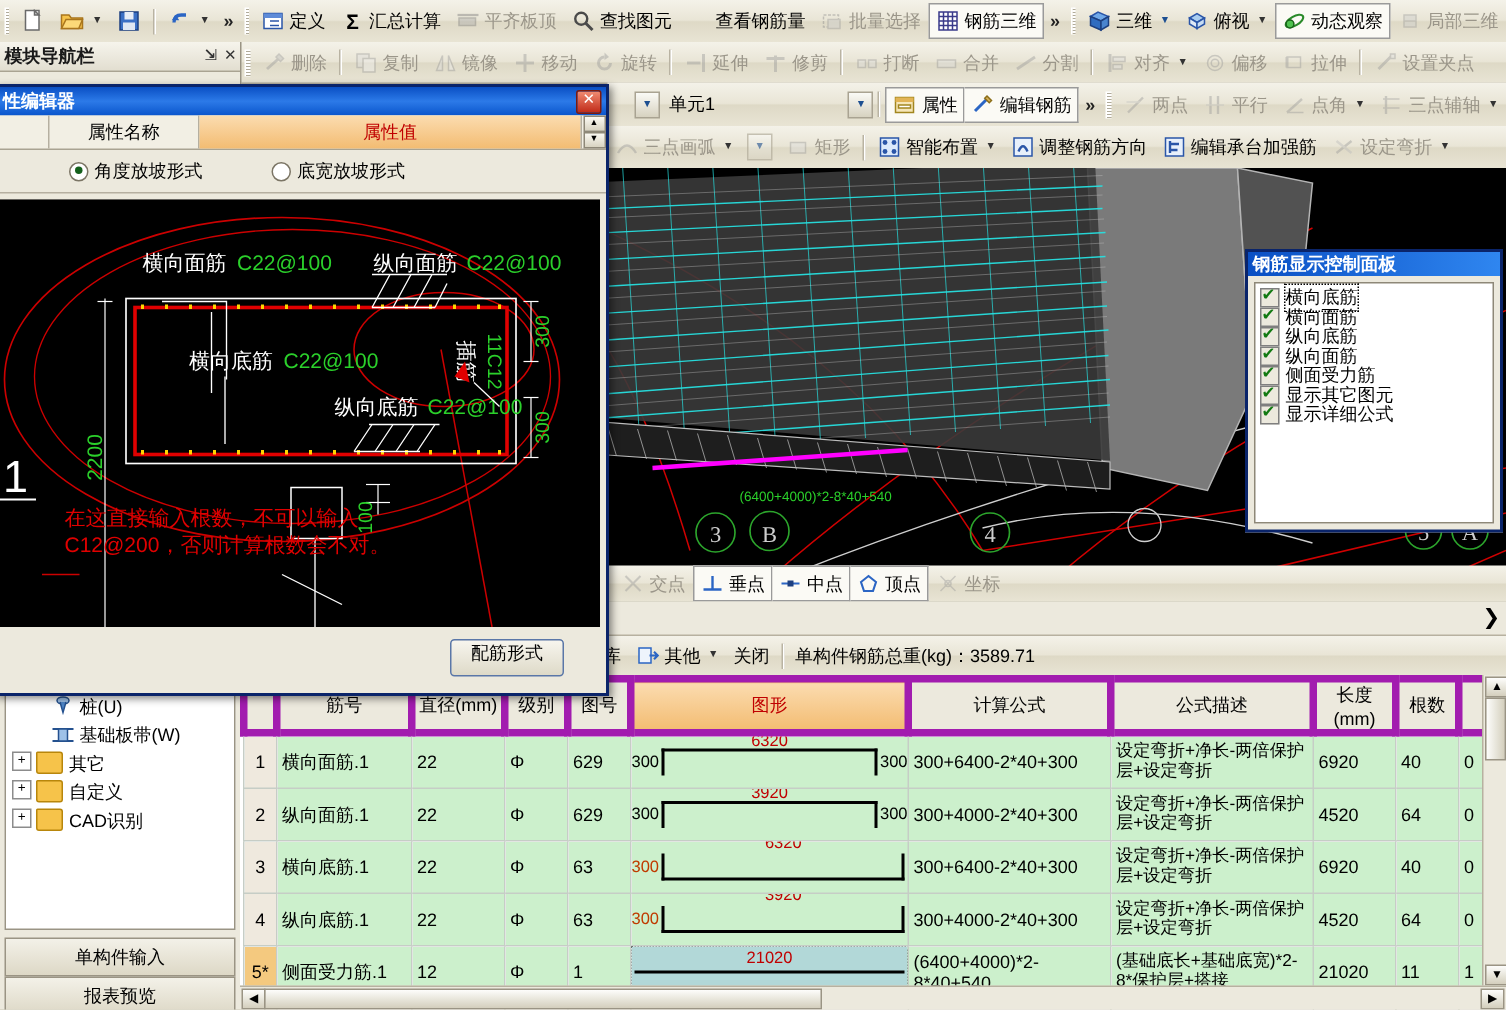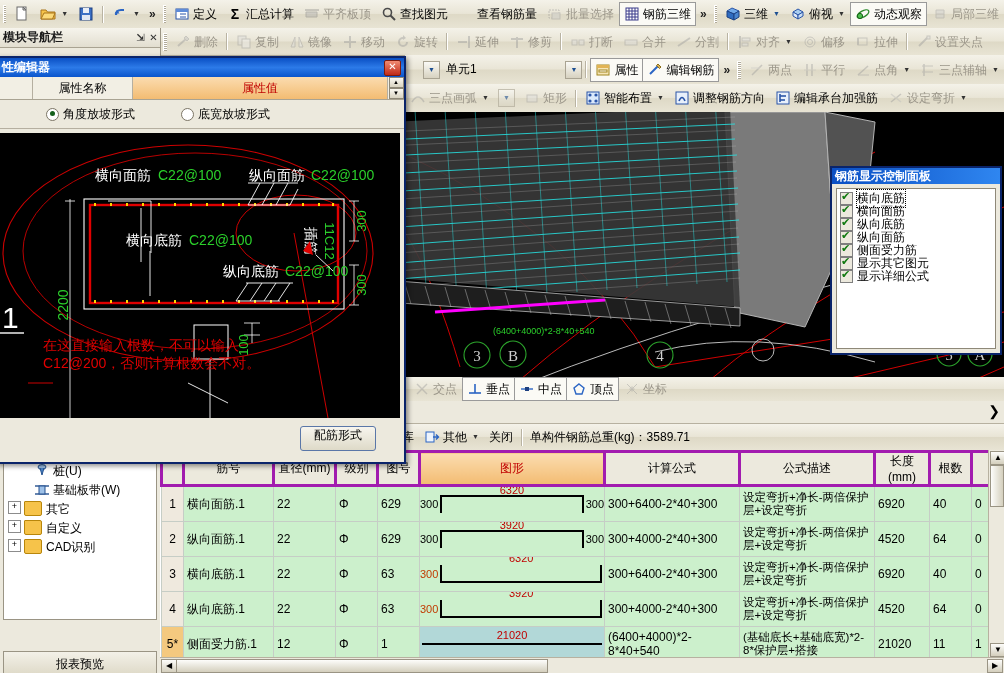--- a/index.html
+++ b/index.html
@@ -79,21 +79,21 @@
   #rblist{position:absolute;left:4px;top:20px;right:4px;bottom:4px;background:#fff;border:1px solid #8e8878;}
   .rbitem{display:flex;align-items:center;height:13px;font-size:12px;padding-left:3px;gap:4px;white-space:nowrap;}
   .cb{width:11px;height:11px;border:1px solid #7f7f7f;background:#ece9dd;flex:0 0 11px;
       position:relative;}
   .cb::after{content:"✔";position:absolute;left:0px;top:-3px;font-size:11px;color:#127a12;}
   .rbitem.first .lbl{outline:1px dotted #000;}
 
   
   #tblwrap{left:160px;top:450px;width:844px;height:223px;background:#fff;overflow:hidden;}
   table{border-collapse:collapse;font-size:12px;table-layout:fixed;width:844px;}
-  th{background:#ece9dd;border:3px solid #a21caf;height:19px;font-weight:normal;font-size:12px;padding:0 2px;}
+  th{background:#ece9dd;border:5px solid #a21caf;height:19px;font-weight:normal;font-size:12px;padding:0 2px;}
   th.hl{background:linear-gradient(to bottom,#fbdcb0,#f3bc72);color:#c00000;}
   td{border:1px solid #c6cdc6;height:34px;background:#ccf0cc;padding:0 3px;vertical-align:middle;
      font-size:12px;overflow:hidden;}
   td.rownum{background:#efe9de;text-align:center;width:22px;}
   td.rownum.sel{background:#f4c97f;}
   td.shape{background:#ccf0cc;padding:0;}
   td.empty{background:#fff;height:20px;}
   .fx{display:flex;align-items:center;justify-content:center;gap:2px;position:relative;height:34px;}
   .dimL,.dimR{font-size:11px;color:#000;}
   .dimL.red,.dimR.red{color:#c03a00;}
@@ -532,20 +532,23 @@
     <div class="tnode" style="padding-left:4px;">
       <span class="tplus">+</span>
       <span class="folder"></span>
       <span>自定义</span>
     </div>
     <div class="tnode" style="padding-left:4px;">
       <span class="tplus">+</span>
       <span class="folder"></span>
       <span>CAD识别</span>
     </div>
+  </div>
+  <div class="navbtn" style="top:597px;">
+    <span>单构件输入</span>
   </div>
   <div class="navbtn" style="top:623px;">
     <span>报表预览</span>
   </div>
 </div>
 
 <div class="abs" id="view3d">
   <svg width="599" height="272" style="display:block;">
     <rect width="599" height="272" fill="#000"></rect>
 

